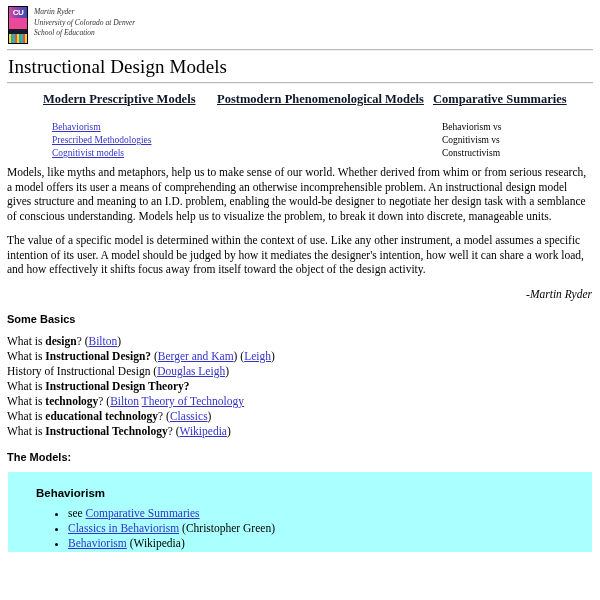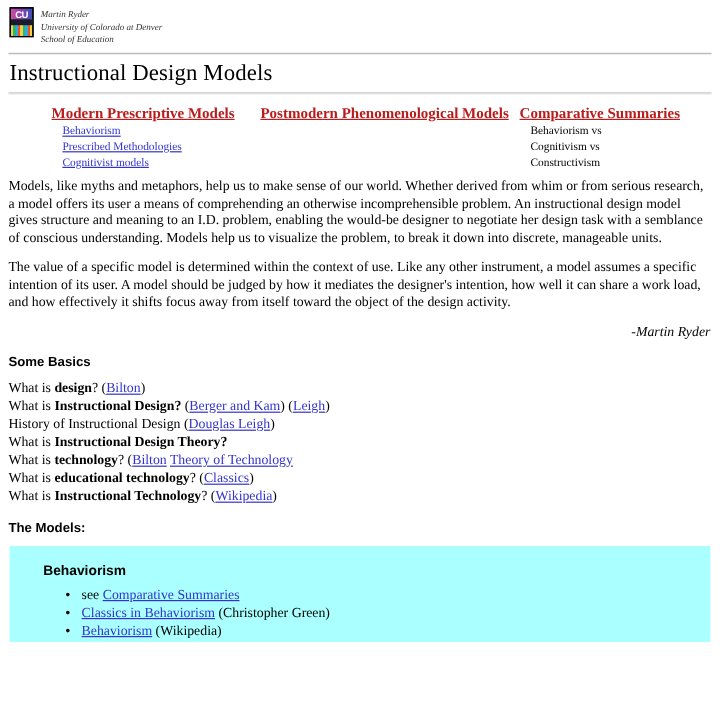--- a/index.html
+++ b/index.html
@@ -30,24 +30,24 @@
 
   
   .masthead {
     display: flex;
     align-items: flex-start;
     gap: 6px;
     padding: 2px 0 2px 1px;
   }
   .cu-logo {
     width: 20px;
-    height: 25px;
+    height: 38px;
     flex: 0 0 auto;
     position: relative;
-    background: #000000;
+    background: #ec4899;
     border: 1px solid #000;
     box-sizing: border-box;
     overflow: hidden;
   }
   .cu-logo .cu-top {
     position: absolute; left: 0; top: 0; right: 0; height: 11px;
     background: linear-gradient(90deg,#d14ea0 0%,#8c3fb0 45%,#3b4fb8 100%);
   }
   .cu-logo .cu-letters {
     position: absolute; left: 0; top: 0; right: 0; height: 11px;
@@ -101,24 +101,24 @@
     font-size: 11px;
   }
   .nav-col { flex: 0 0 auto; }
   .nav-col.c1 { width: 174px; }
   .nav-col.c2 { width: 216px; }
   .nav-col.c3 { width: 160px; }
   .nav-head {
     font-family: "Liberation Serif", serif;
     font-weight: bold;
     font-size: 12.5px;
-    color: #b91c1c;
+    color: #0f172a;
     text-decoration: underline;
     display: inline-block;
-    margin-bottom: 2px;
+    margin-bottom: 14px;
     cursor: pointer;
   }
   .nav-sub {
     padding-left: 9px;
     font-size: 9.5px;
     line-height: 1.33;
   }
   .nav-sub .plain { color: #000; text-decoration: none; }
 
   

